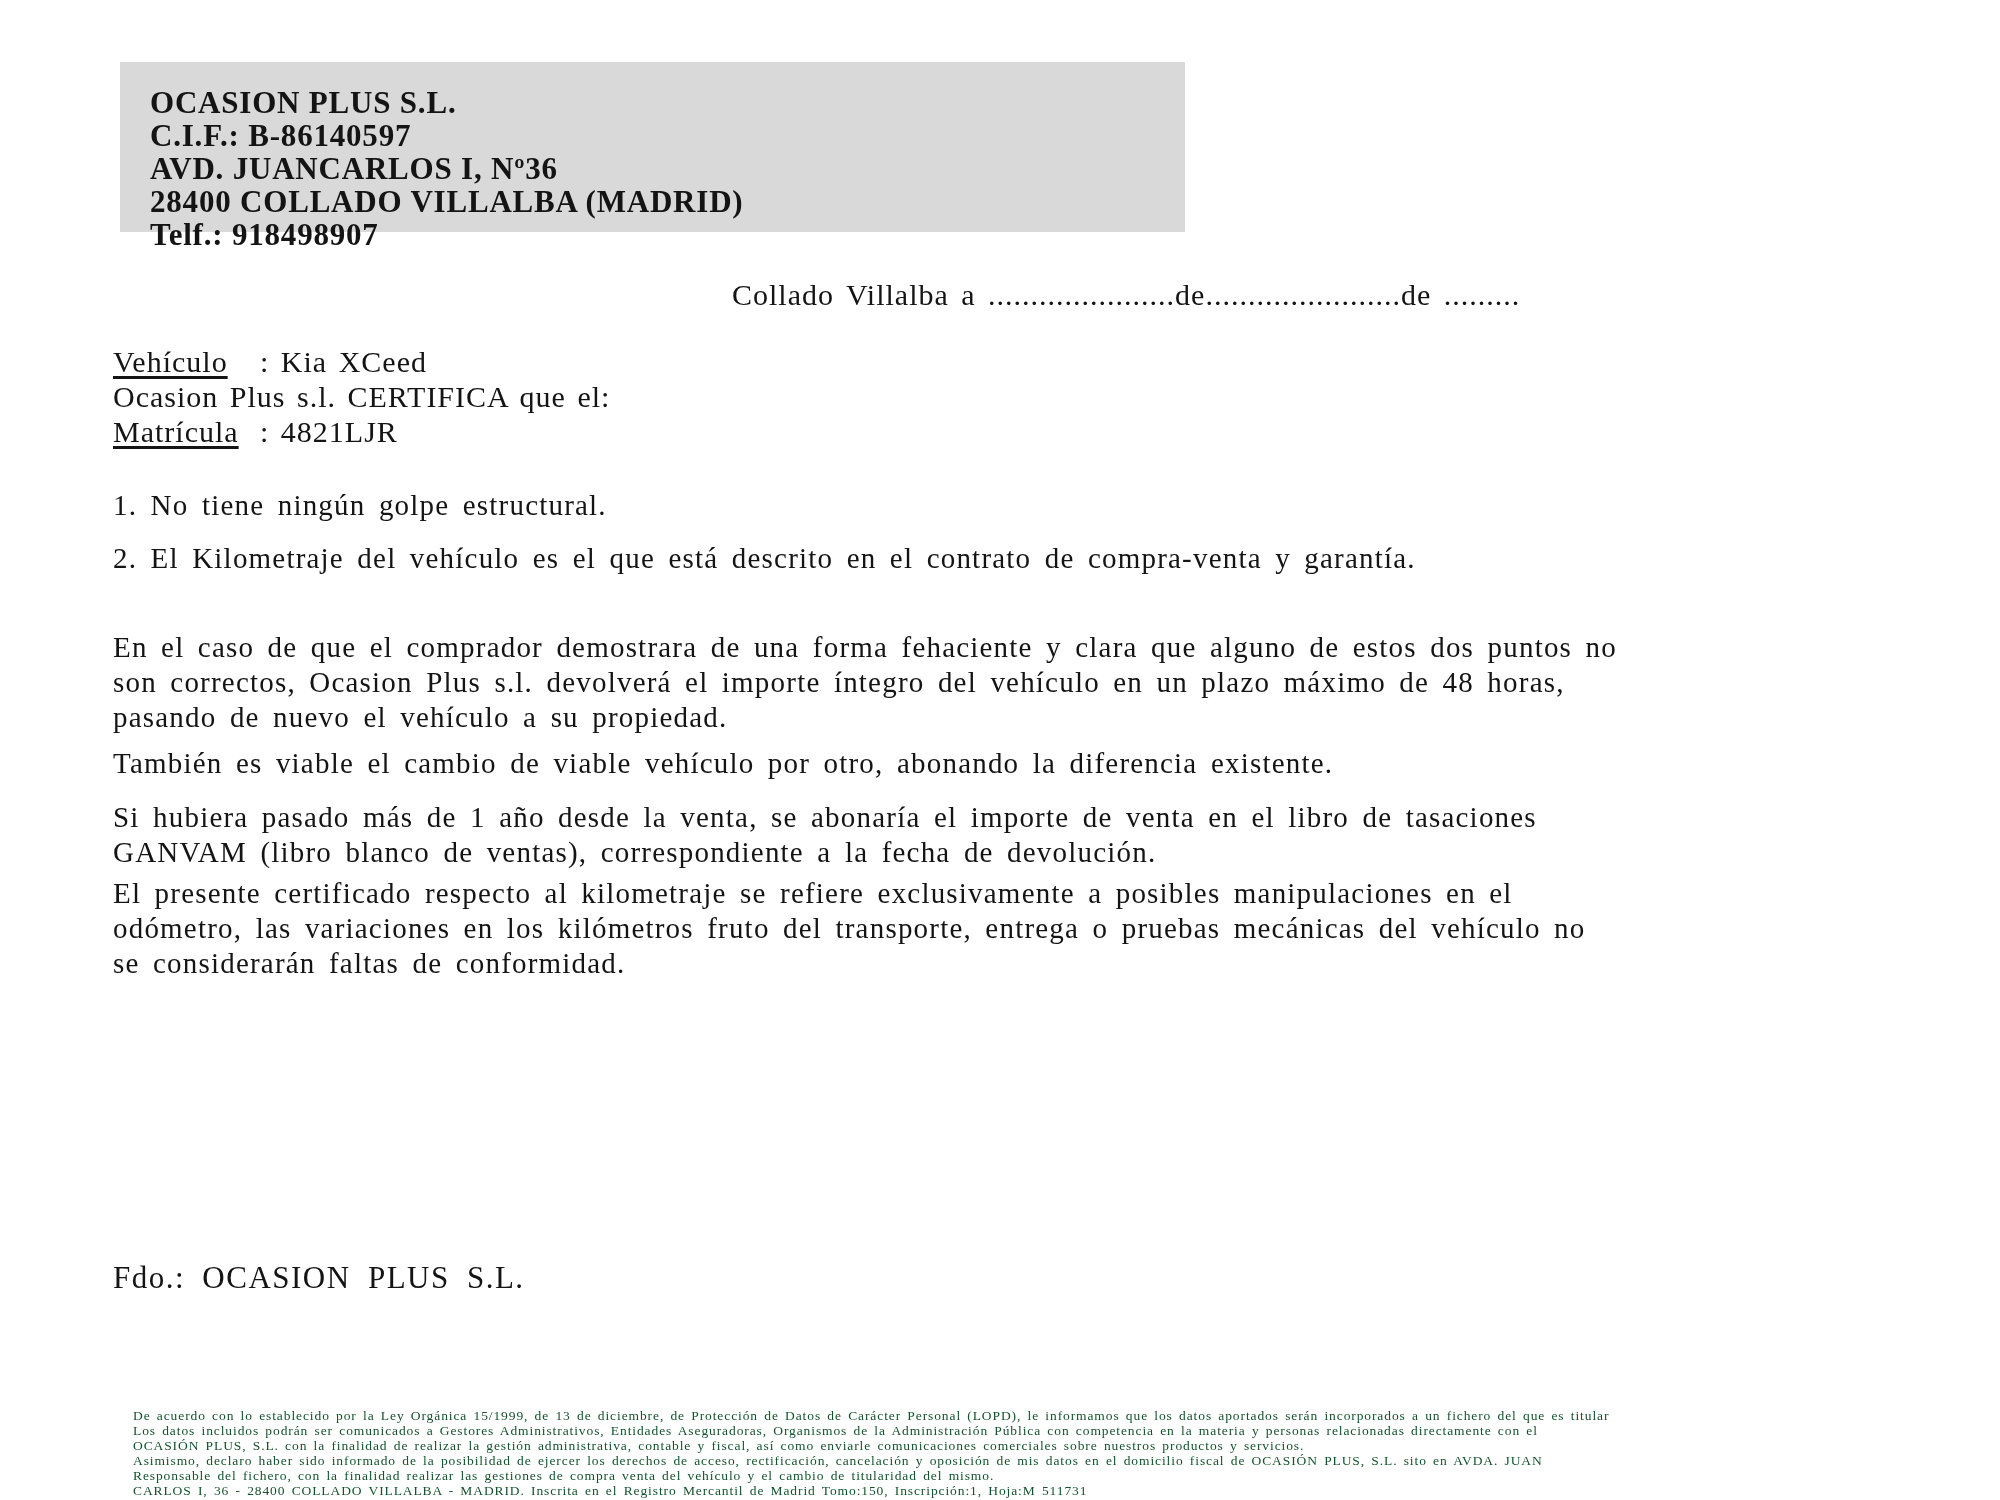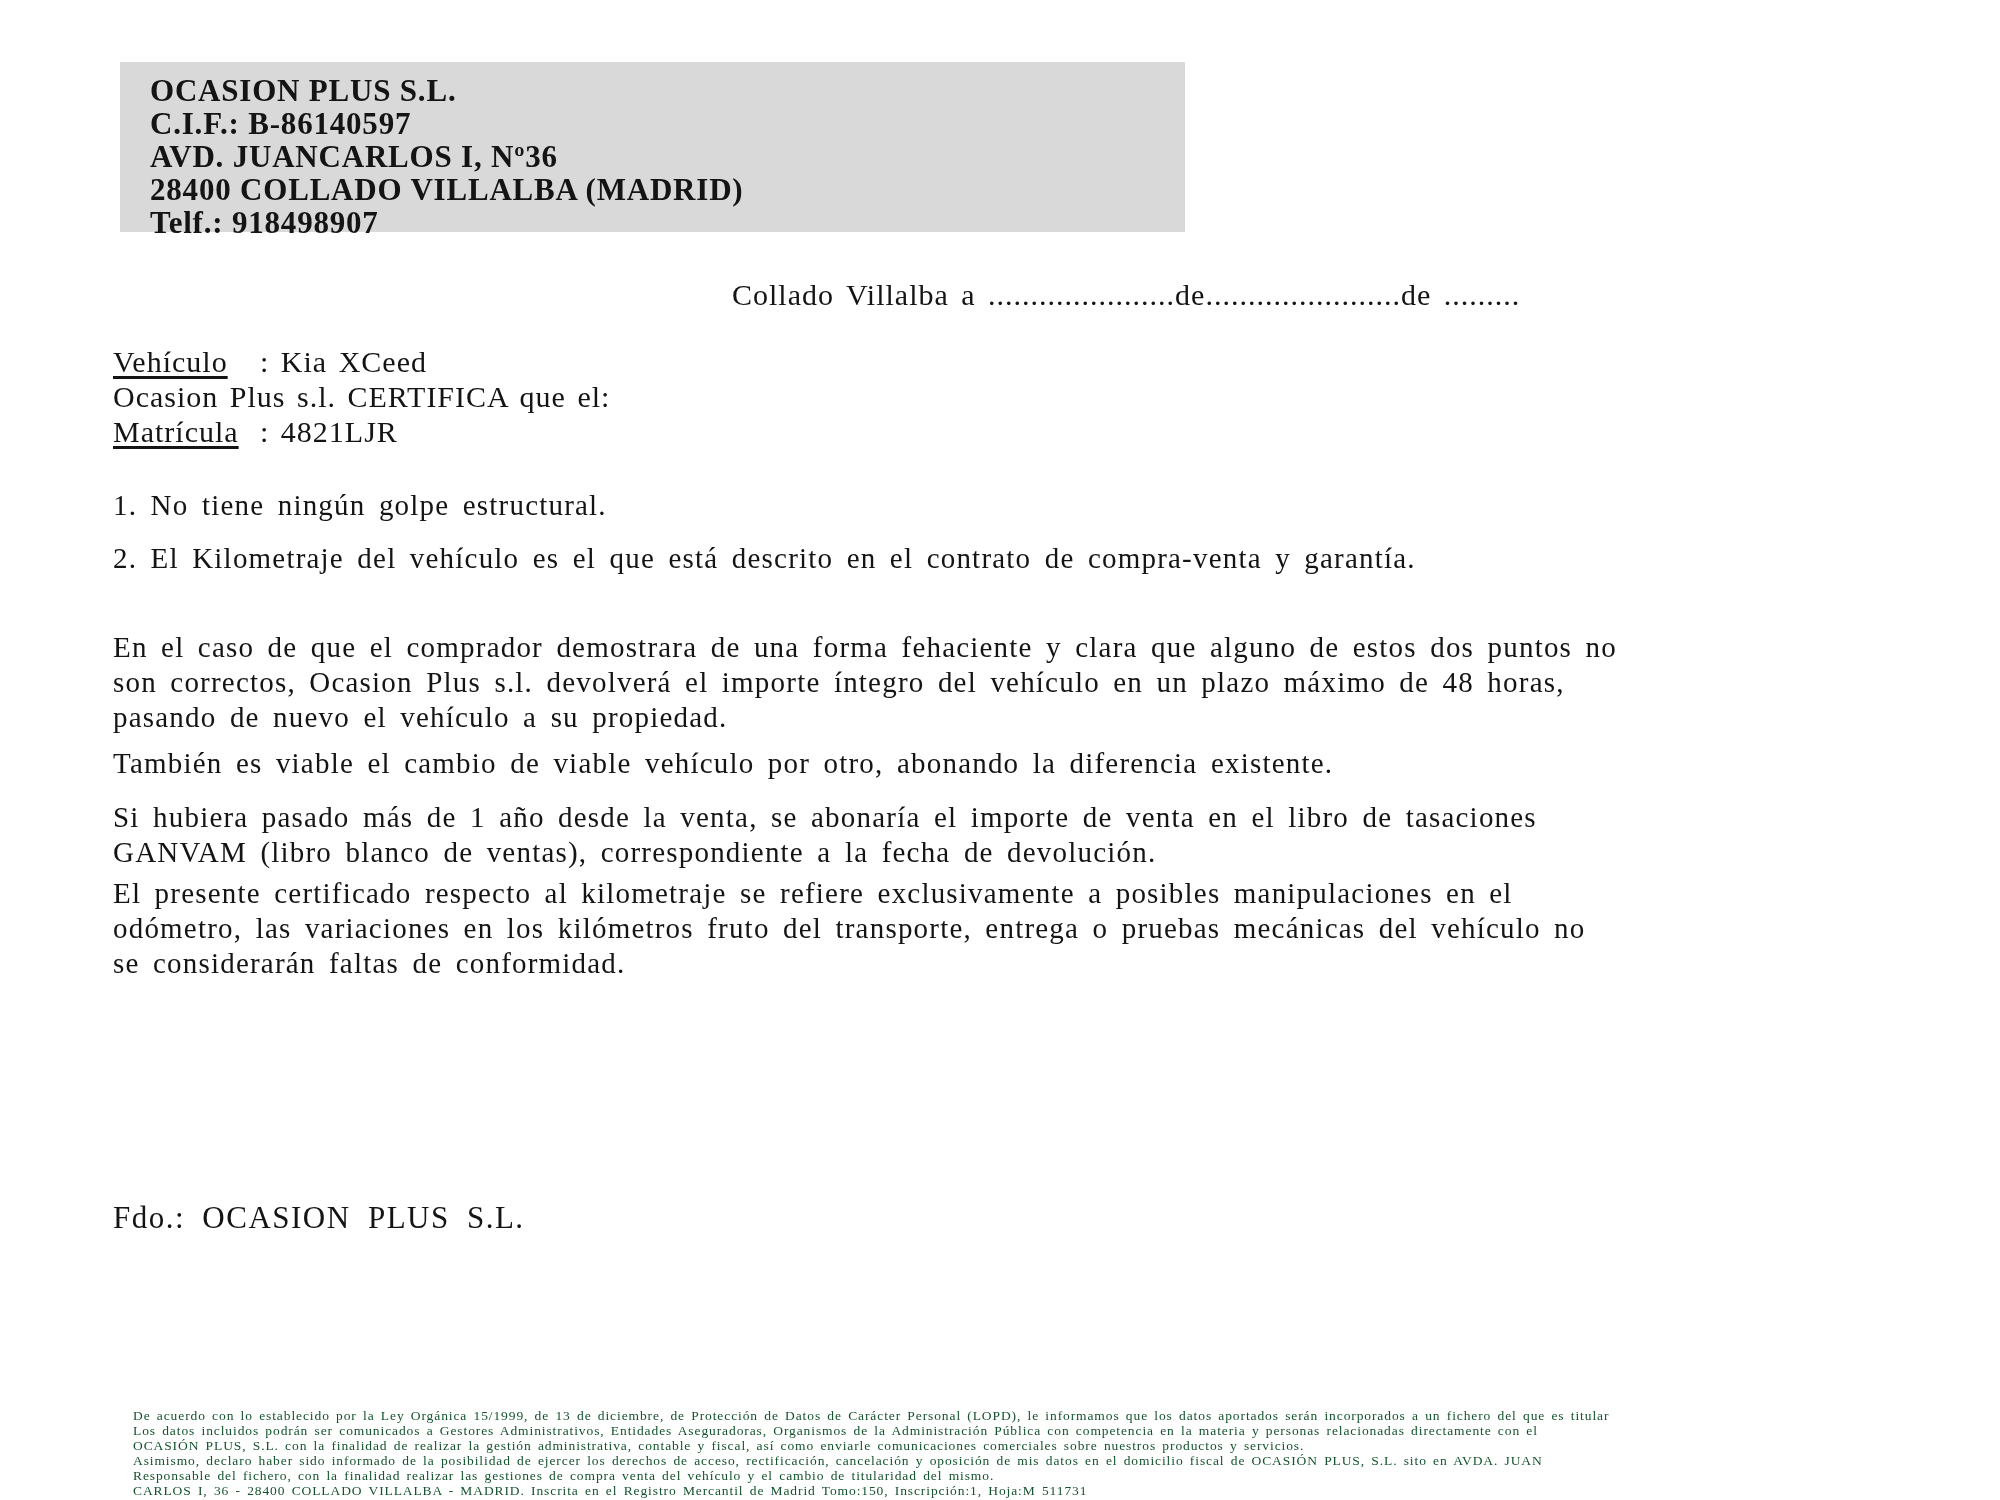--- a/index.html
+++ b/index.html
@@ -19,21 +19,21 @@
     background: #ffffff;
   }
   .header-box {
     position: absolute;
     left: 120px;
     top: 62px;
     width: 1065px;
     height: 170px;
     box-sizing: border-box;
     background: #d9d9d9;
-    padding: 12px 0 0 30px;
+    padding: 24px 0 0 30px;
     font-weight: bold;
     font-size: 31px;
     line-height: 33px;
     letter-spacing: 0.8px;
   }
   .date-line {
     position: absolute;
     left: 732px;
     top: 278px;
     font-size: 30px;
@@ -75,21 +75,21 @@
     word-spacing: 5px;
     white-space: nowrap;
   }
   .para-1 { top: 630px; }
   .para-2 { top: 746px; }
   .para-3 { top: 800px; }
   .para-4 { top: 876px; }
   .signature {
     position: absolute;
     left: 113px;
-    top: 1200px;
+    top: 1260px;
     font-size: 31px;
     letter-spacing: 1.5px;
     word-spacing: 8px;
     white-space: nowrap;
   }
   .legal {
     position: absolute;
     left: 133px;
     top: 1408px;
     font-size: 13.5px;

